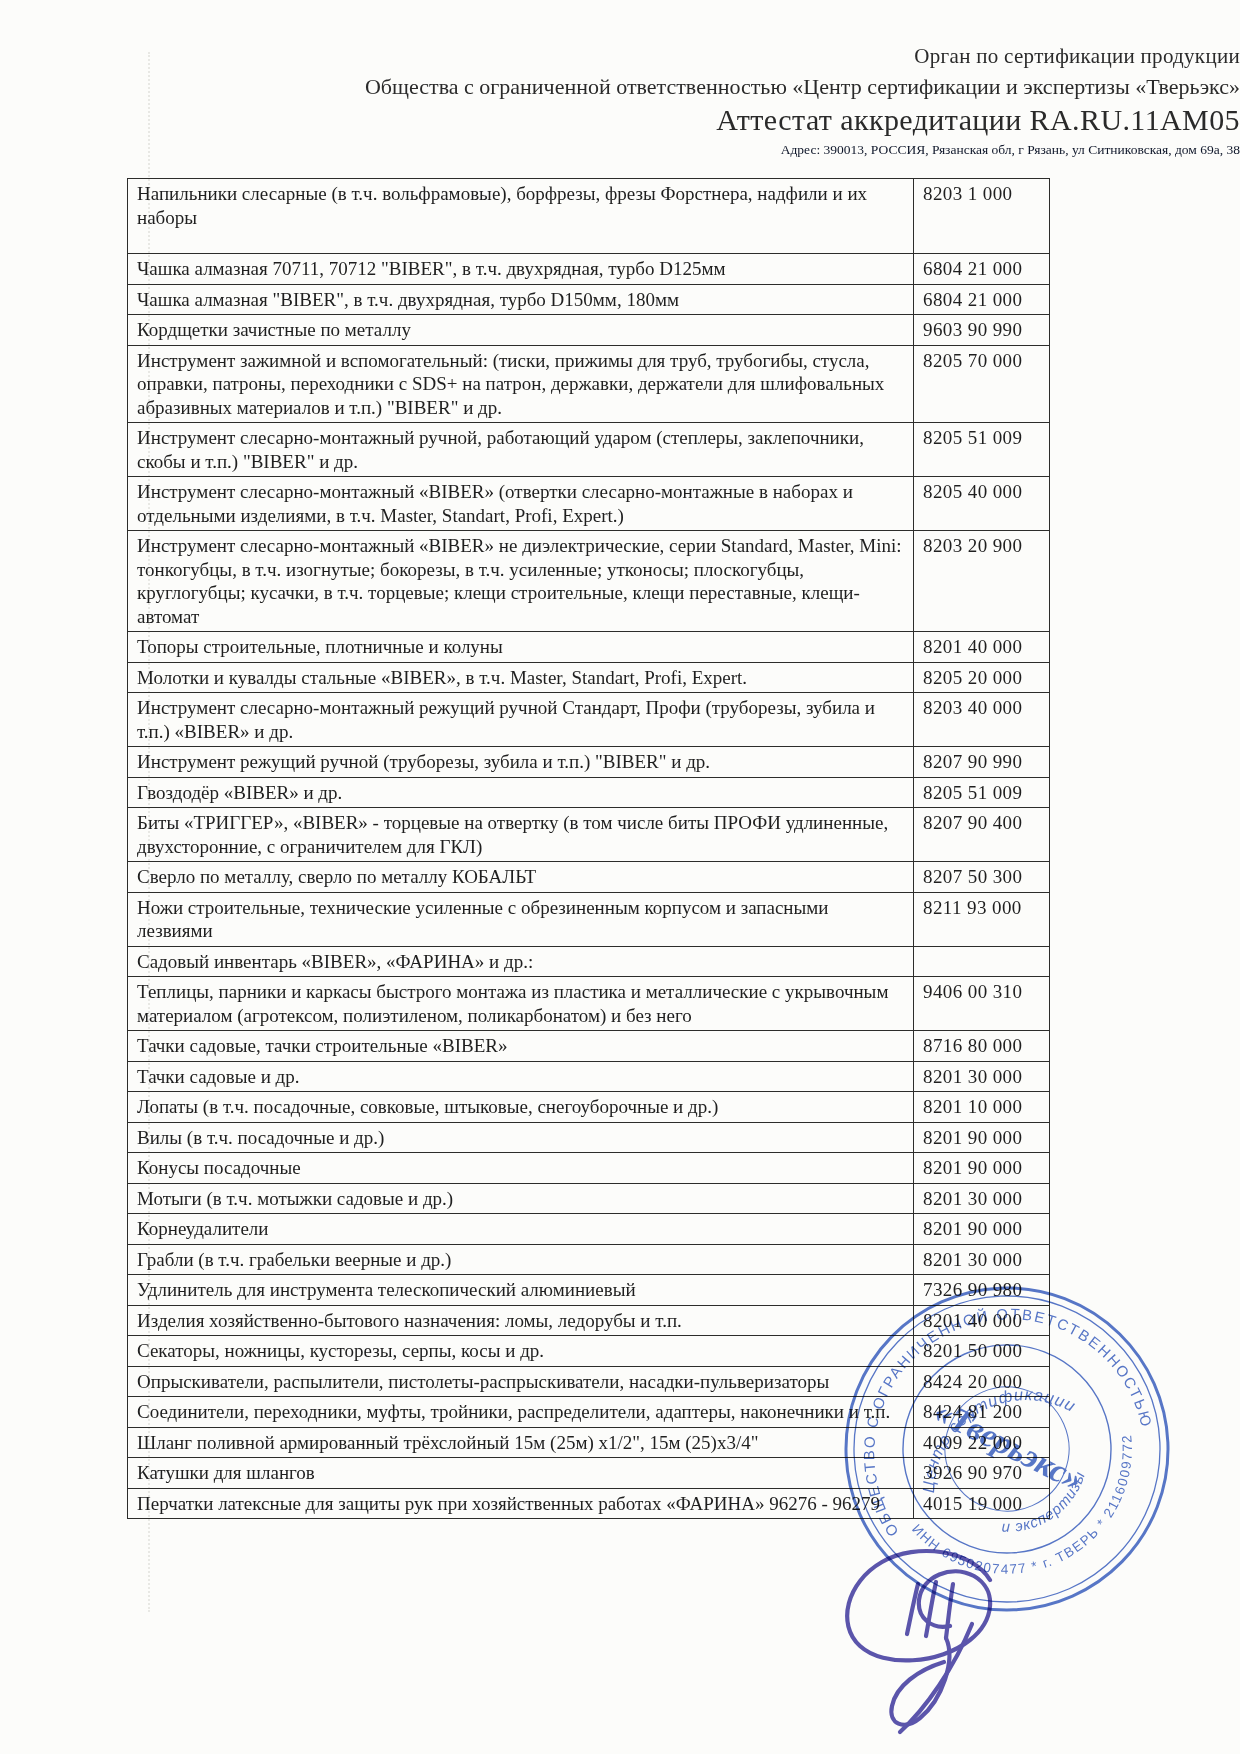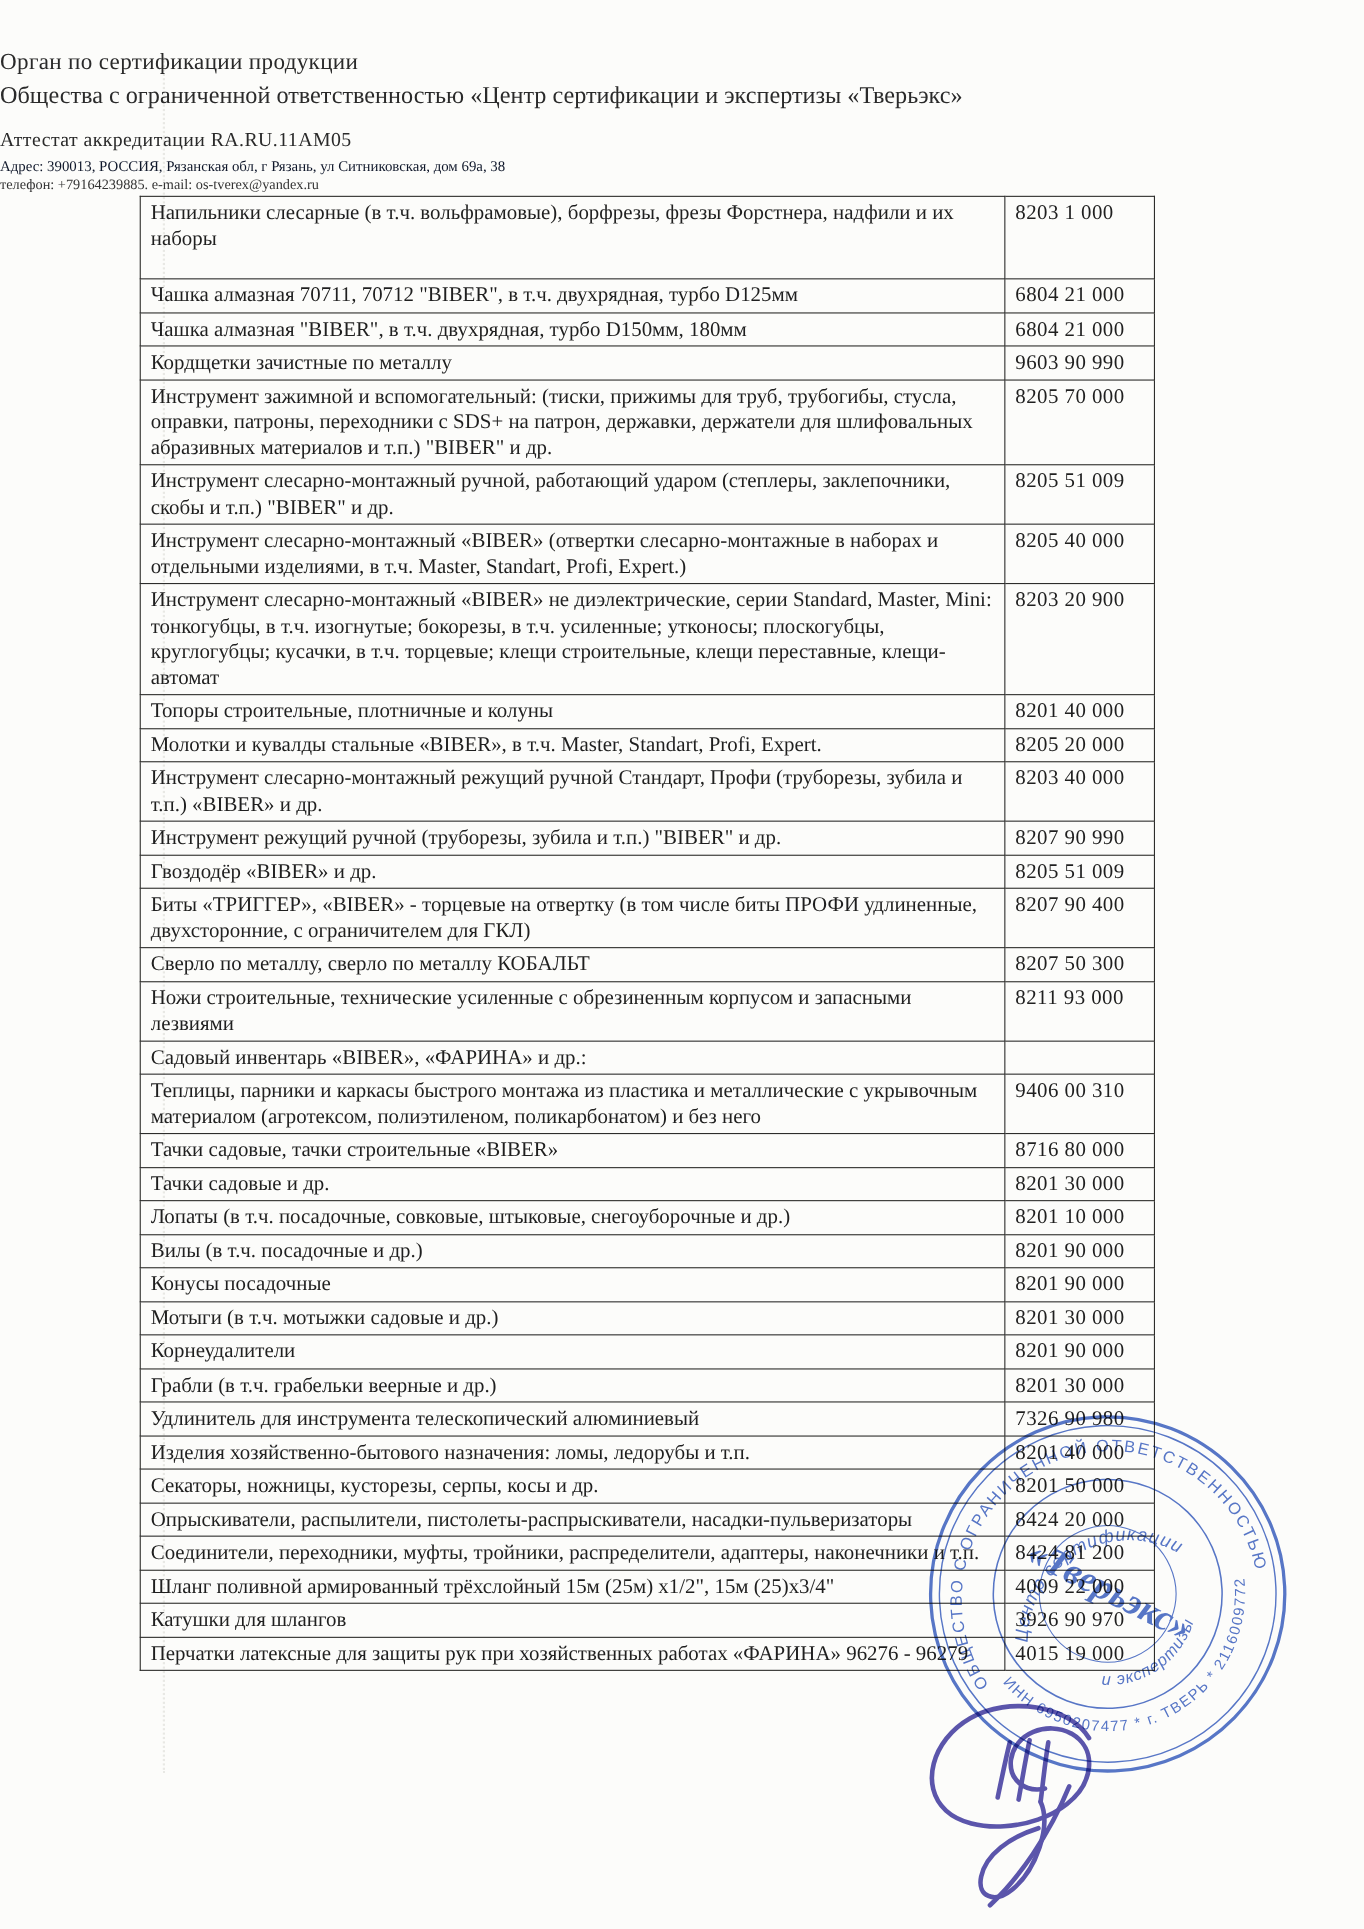--- a/index.html
+++ b/index.html
@@ -10,24 +10,24 @@
     background:#fcfcfa;
     font-family:"Liberation Serif","DejaVu Serif",serif;
     color:#1f1f1f;
     overflow:hidden;
   }
   
   .scan-artifact{
     position:absolute;left:148px;top:52px;height:1560px;width:0;
     border-left:2px dotted #d9d9d3;opacity:.55;
   }
-  header{position:absolute;top:44px;left:0;width:100%;text-align:left;color:#2a2a2a;}
+  header{position:absolute;top:44px;left:0;width:100%;text-align:right;color:#2a2a2a;}
   .h-line1{font-size:21px;letter-spacing:.3px;}
   .h-line2{font-size:22px;margin-top:5px;}
-  .h-line3{font-size:18px;margin-top:17px;letter-spacing:.4px;}
+  .h-line3{font-size:30px;margin-top:3px;letter-spacing:.4px;}
   .h-addr{font-size:13.5px;margin-top:5px;color:#0f172a;}
   .h-contact{font-size:13px;margin-top:1px;color:#333;}
 
   table.products{
     position:absolute;left:127px;top:178px;
     width:918px;
     border-collapse:collapse;
     font-size:19px;
     table-layout:fixed;
   }
@@ -54,21 +54,20 @@
 <body>
 
 <div class="page">
   <div class="scan-artifact"></div>
 
   <header>
     <div class="h-line1">Орган по сертификации продукции</div>
     <div class="h-line2">Общества с ограниченной ответственностью «Центр сертификации и экспертизы «Тверьэкс»</div>
     <div class="h-line3">Аттестат аккредитации RA.RU.11АМ05</div>
     <div class="h-addr">Адрес: 390013, РОССИЯ, Рязанская обл, г Рязань, ул Ситниковская, дом 69а, 38</div>
-    <div class="h-contact">телефон: +79164239885. e-mail: os-tverex@yandex.ru</div>
   </header>
 
   <table class="products">
     <tbody>
   <tr>
     <td class="desc">Напильники слесарные (в т.ч. вольфрамовые), борфрезы, фрезы Форстнера, надфили и их наборы</td>
     <td class="code">8203 1 000</td>
   </tr>
 
   <tr>

